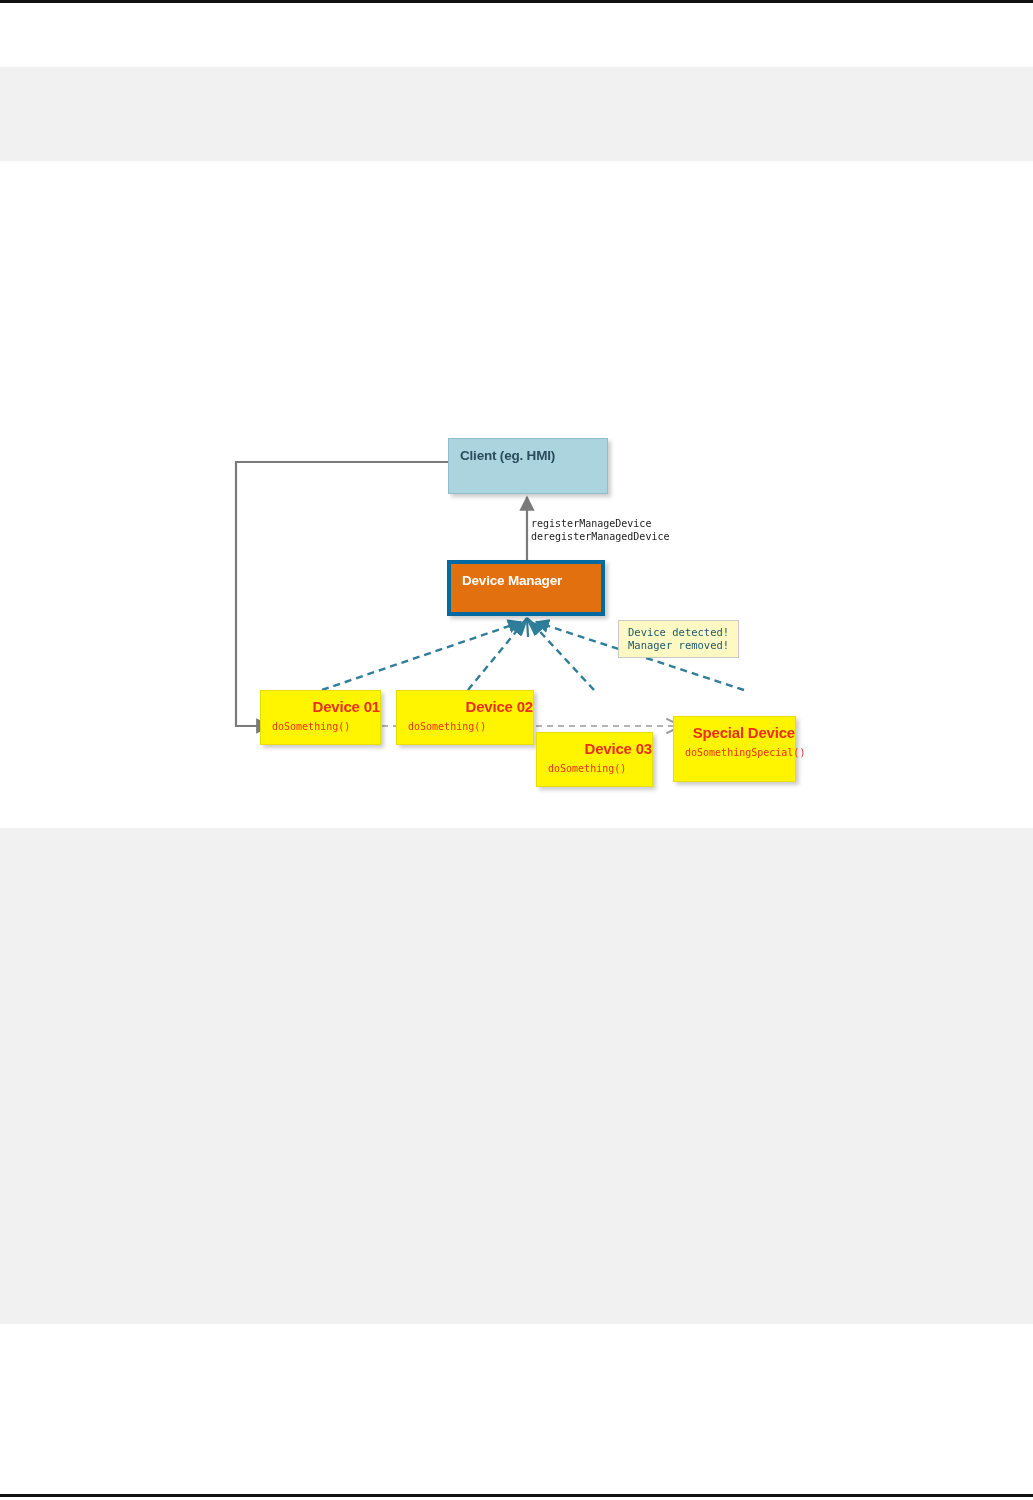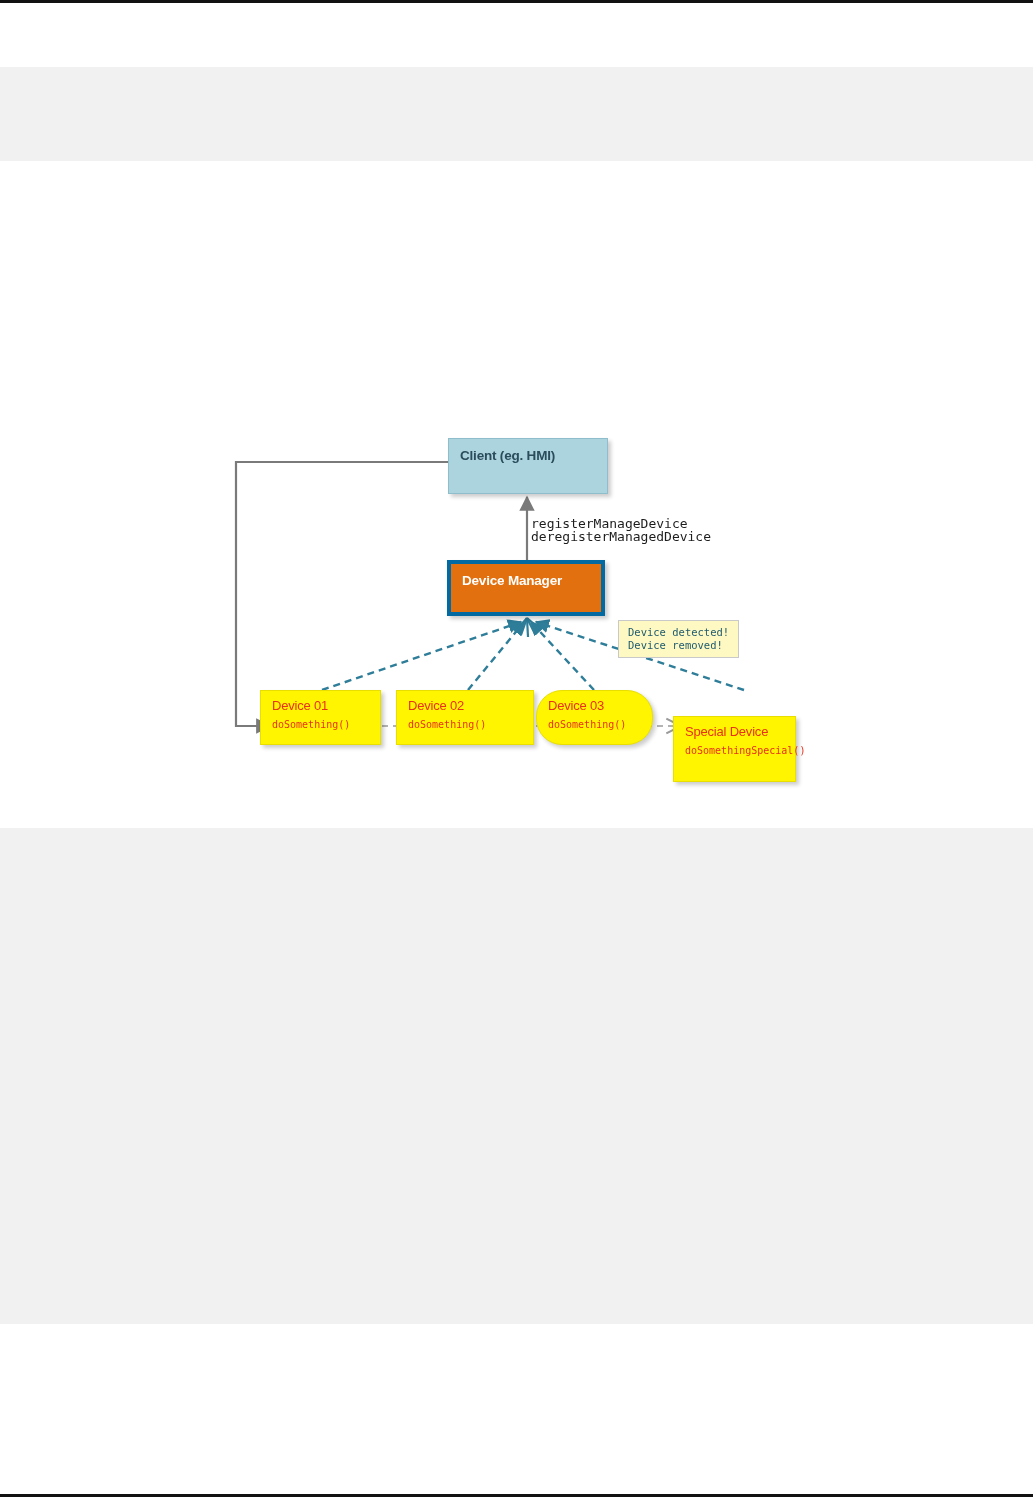--- a/index.html
+++ b/index.html
@@ -80,38 +80,39 @@
     padding: 9px 0 0 11px;
     letter-spacing: -0.2px;
   }
 
   .node-device {
     background: #FFF500;
     border: 1px solid #E8DF00;
   }
   .node-device .node-title {
     color: #E8301A;
-    font-size: 13px;
-    font-weight: normal;
+    font-size: 15px;
+    font-weight: bold;
     padding: 7px 0 0 11px;
     letter-spacing: -0.2px;
+    text-align: right;
   }
   .node-device .node-method {
     color: #E8301A;
     font-size: 10px;
     font-family: "DejaVu Sans Mono", monospace;
     padding: 6px 0 0 11px;
     white-space: nowrap;
   }
 
   
   .edge-label {
     position: absolute;
     font-family: "DejaVu Sans Mono", monospace;
-    font-size: 13px;
+    font-size: 10px;
     line-height: 13px;
     color: #1d1d1d;
     white-space: nowrap;
   }
 
   .callout {
     position: absolute;
     background: #fef9c3;
     border: 1px solid #C9C9C9;
     padding: 5px 9px 5px 9px;
@@ -198,33 +199,33 @@
   <div class="node node-device" style="left:260px; top:690px; width:121px; height:55px;">
     <div class="node-title">Device 01</div>
     <div class="node-method">doSomething()</div>
   </div>
 
   <div class="node node-device" style="left:396px; top:690px; width:138px; height:55px;">
     <div class="node-title">Device 02</div>
     <div class="node-method">doSomething()</div>
   </div>
 
-  <div class="node node-device" style="left:536px; top:690px; width:117px; height:55px;border-radius:26px;">
+  <div class="node node-device" style="left:536px; top:732px; width:117px; height:55px;">
     <div class="node-title">Device 03</div>
     <div class="node-method">doSomething()</div>
   </div>
 
   <div class="node node-device" style="left:673px; top:716px; width:123px; height:66px;">
     <div class="node-title">Special Device</div>
     <div class="node-method">doSomethingSpecial()</div>
   </div>
 
   <div class="edge-label" style="left:531px; top:517px;">
     <div>registerManageDevice</div>
     <div>deregisterManagedDevice</div>
   </div>
 
   <div class="callout" style="left:618px; top:620px;">
     <div>Device detected!</div>
-    <div>Device removed!</div>
+    <div>Manager removed!</div>
   </div>
 
 </div>
 
 </body></html>

